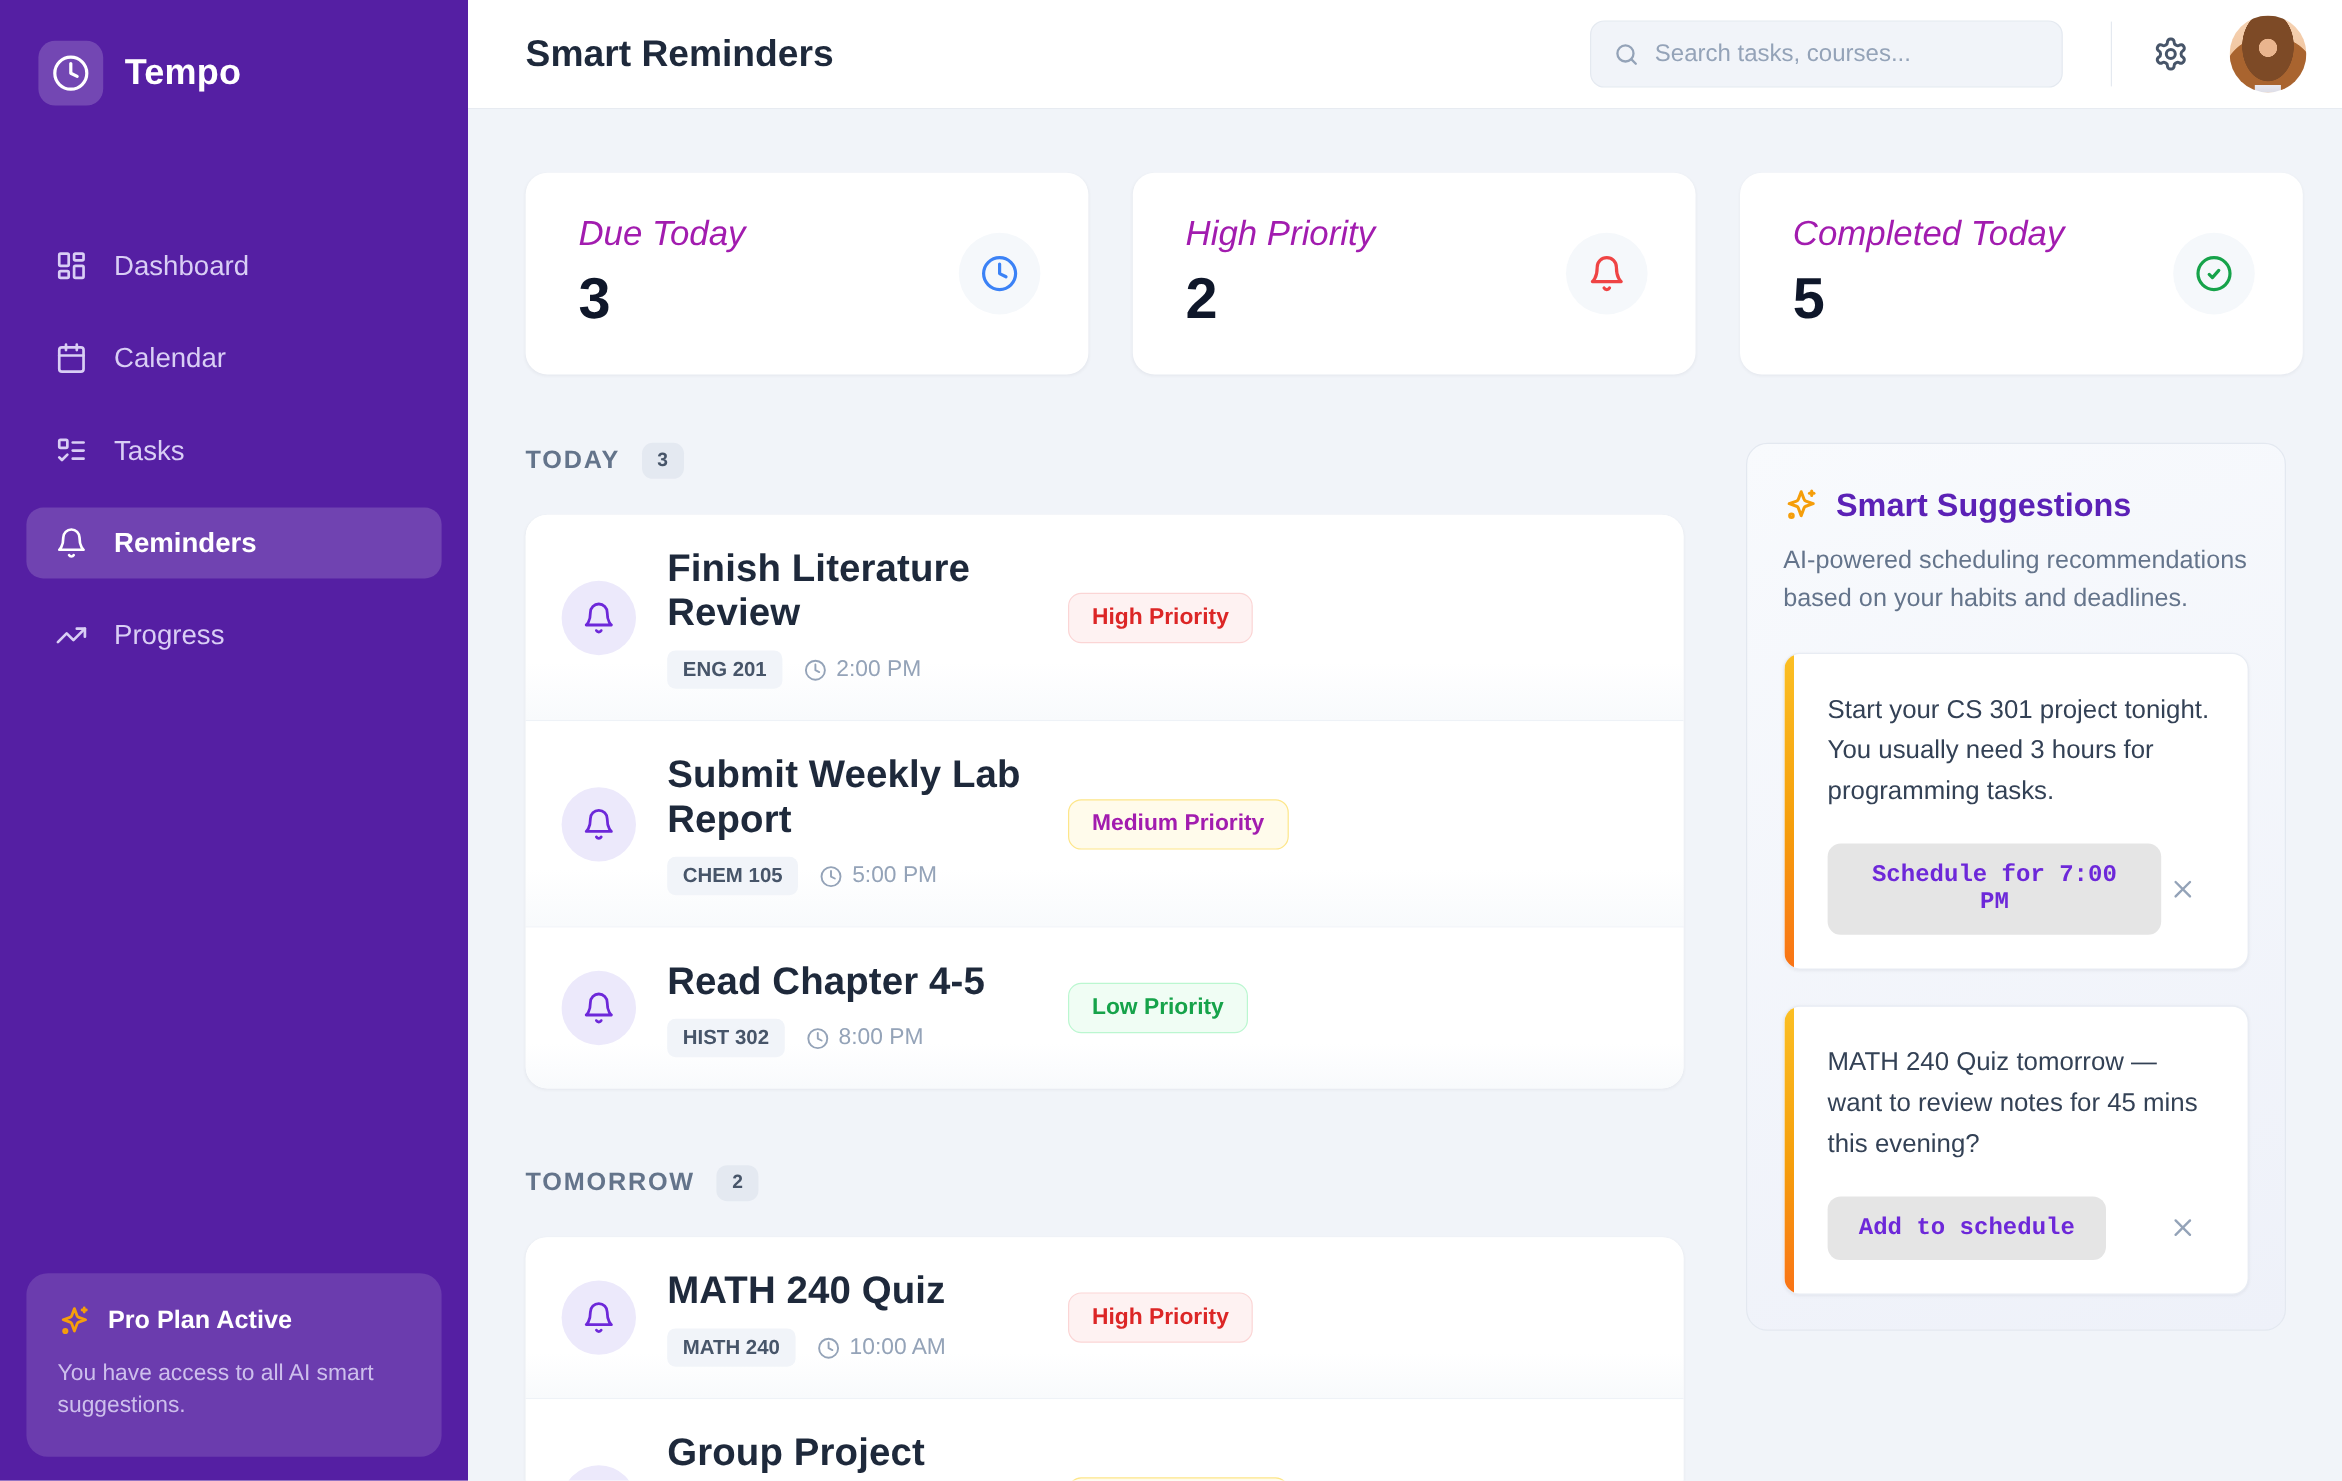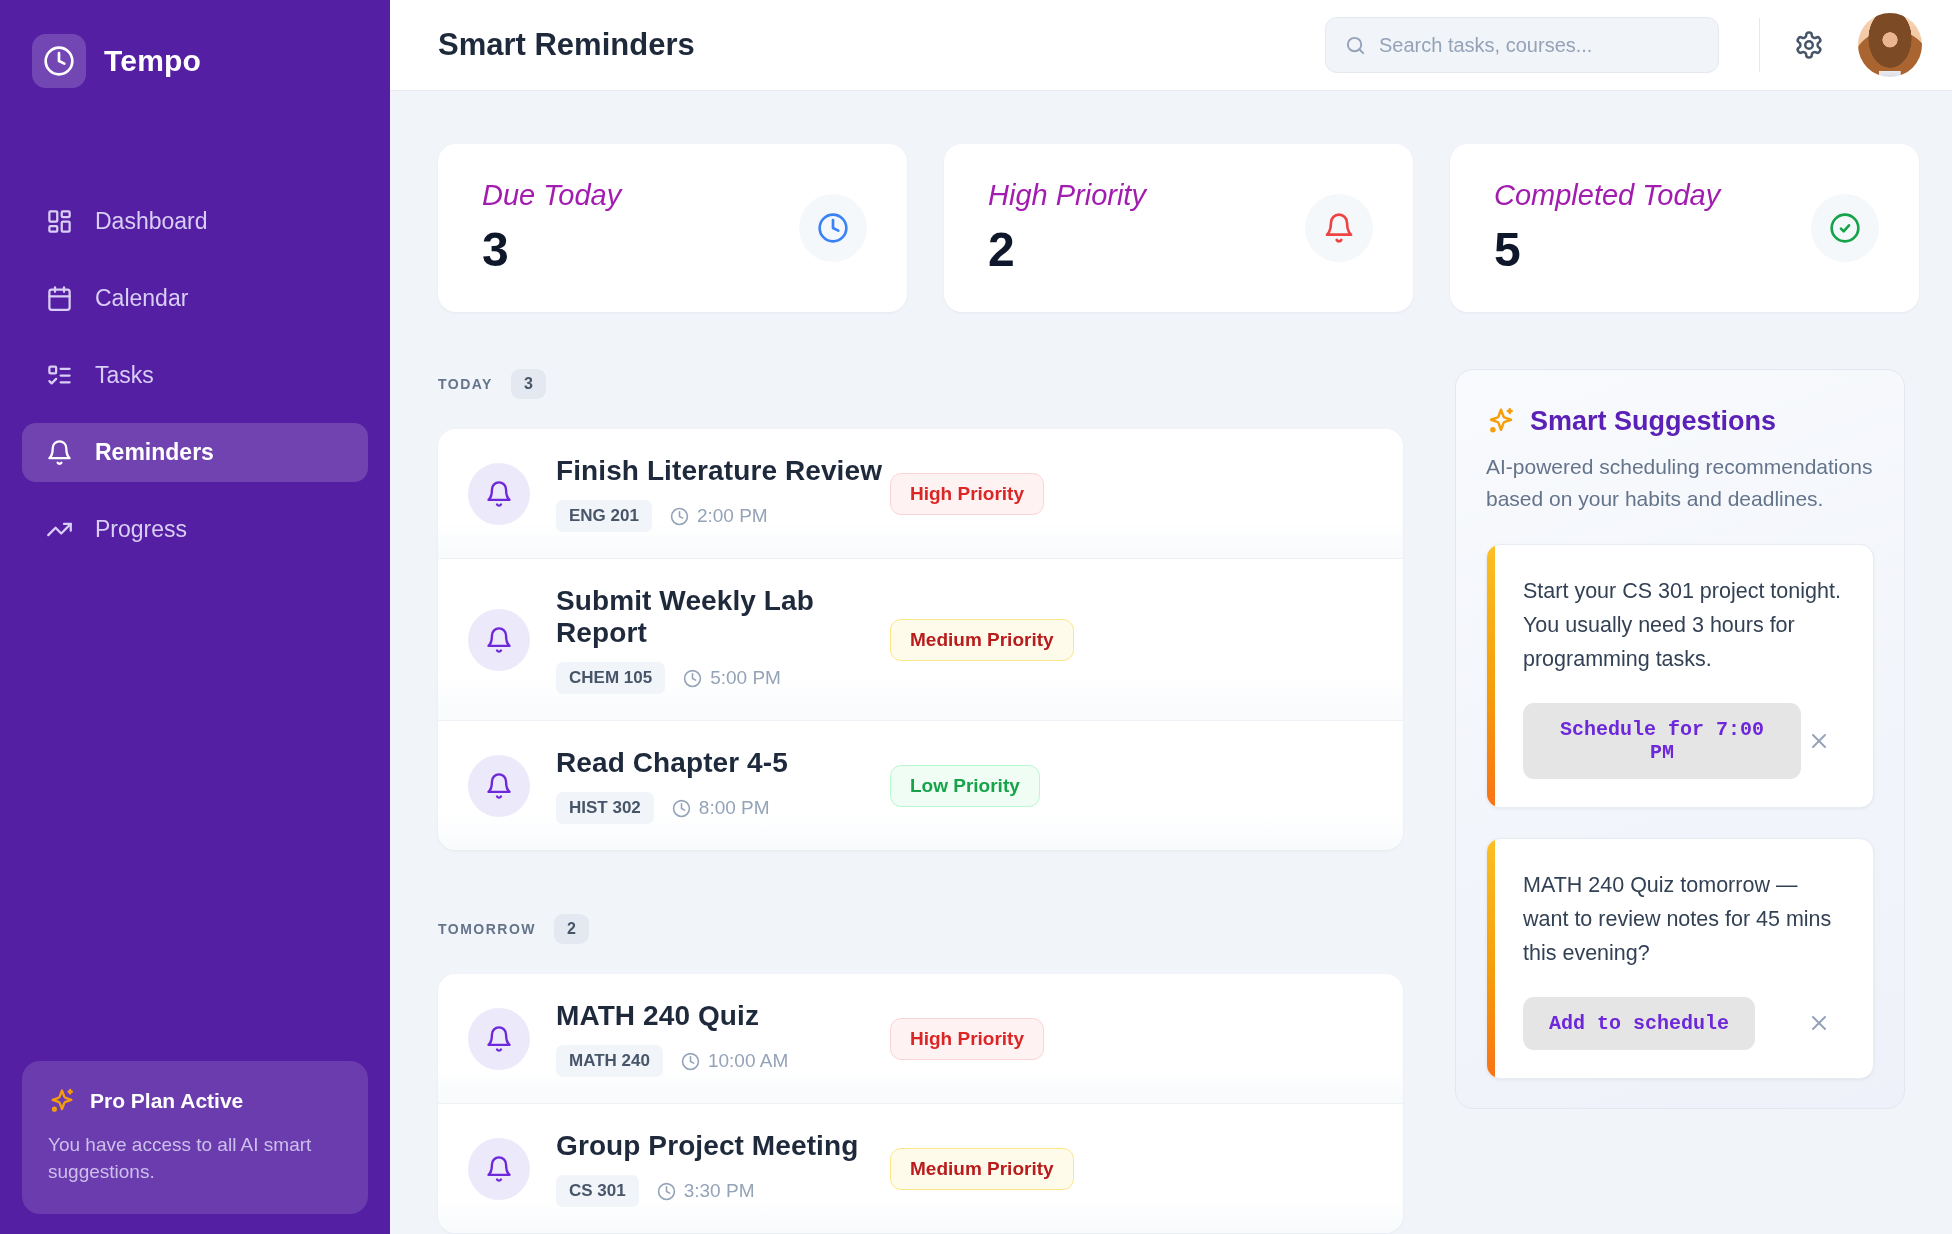--- a/index.html
+++ b/index.html
@@ -92,21 +92,21 @@
   .stat-value { font-size:48px; font-weight:bold; color:#0f172a; margin-top:10px; }
   .stat-icon-circle {
     width:68px; height:68px; border-radius:50%; background:#f5f8fb;
     display:flex; align-items:center; justify-content:center;
   }
 
   
   .columns { display:flex; margin-top:57px; gap:52px; }
   .list-col { width:965px; flex:0 0 965px; }
   .section-head { display:flex; align-items:center; gap:18px; margin-bottom:30px; }
-  .section-title { font-size:14px; font-weight:bold; letter-spacing:1.5px; color:#64748b; }
+  .section-title { font-size:21px; font-weight:bold; letter-spacing:1.5px; color:#64748b; }
   .section-count {
     background:#e4e9f1; color:#475569; font-size:16px; font-weight:bold;
     border-radius:9px; padding:6px 13px;
   }
   .list-card {
     background:#ffffff; border-radius:18px; overflow:hidden;
     box-shadow:0 1px 3px rgba(15,23,42,0.05);
     margin-bottom:64px;
   }
   .reminder-row {
@@ -115,33 +115,33 @@
     border-bottom:1px solid #eef2f7;
     background:linear-gradient(180deg, #ffffff 72%, #f8fafc 100%);
     cursor:pointer;
   }
   .reminder-row:last-child { border-bottom:none; }
   .bell-circle {
     width:62px; height:62px; border-radius:50%; background:#ece9fb;
     display:flex; align-items:center; justify-content:center; flex:0 0 62px;
   }
   .item-main { margin-left:26px; width:334px; flex:0 0 334px; }
-  .item-title { font-size:28px; font-weight:bold; color:#1e293b; letter-spacing:0.1px; }
+  .item-title { font-size:32px; font-weight:bold; color:#1e293b; letter-spacing:0.1px; }
   .item-meta { display:flex; align-items:center; gap:18px; margin-top:13px; }
   .course-pill {
     background:#f1f4f9; color:#475569; font-size:17px; font-weight:bold;
     border-radius:7px; padding:6px 13px;
   }
   .time-wrap { display:flex; align-items:center; gap:8px; color:#94a3b8; font-size:19px; }
   .badge {
     font-size:19px; font-weight:bold; border-radius:11px; padding:9px 19px;
     border:1px solid transparent; white-space:nowrap;
   }
   .badge.p-high   { color:#dc2626; background:#fef2f2; border-color:#fbd5d5; }
-  .badge.p-medium { color:#b91c1c; background:#fffbeb; border-color:#fde68a; }
+  .badge.p-medium { color:#a21caf; background:#fffbeb; border-color:#fde68a; }
   .badge.p-low    { color:#16a34a; background:#f0fdf4; border-color:#bbf7d0; }
 
   
   .side-col { width:450px; flex:0 0 450px; }
   .sugg-panel {
     background:linear-gradient(160deg, #f8fafd 0%, #eef1f9 100%);
     border:1px solid #e3e8f0; border-radius:18px;
     padding:36px 30px 34px 30px; height:740px;
   }
   .sugg-head { display:flex; align-items:flex-start; gap:14px; }

